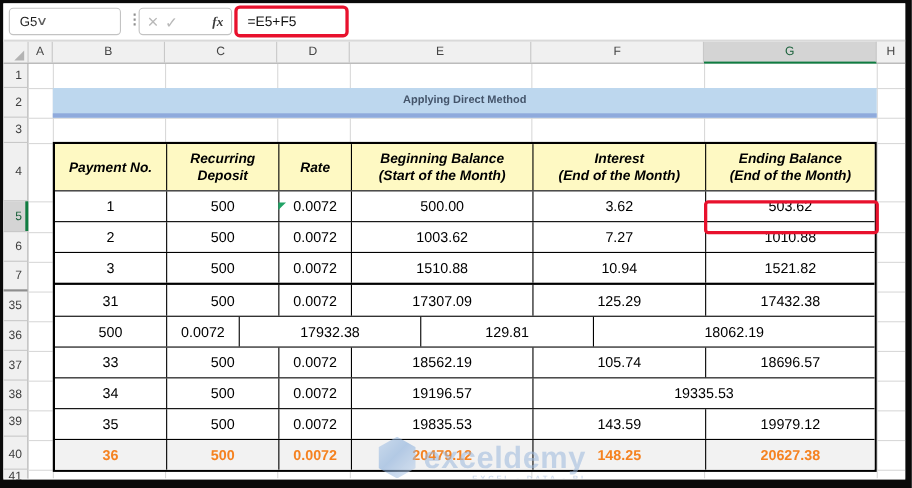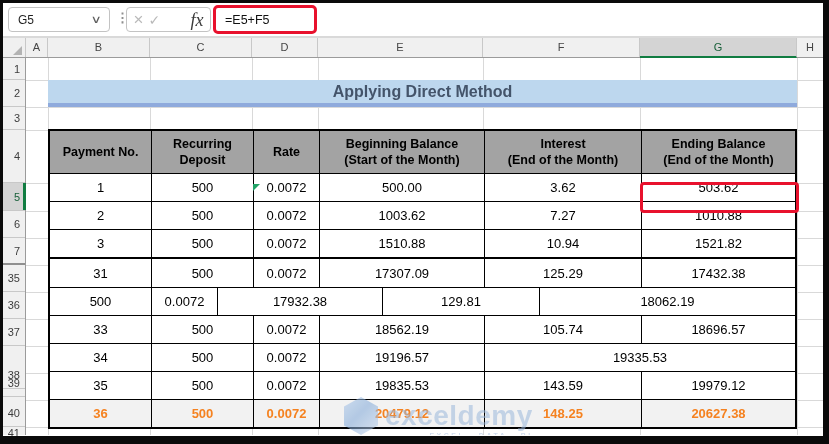--- a/index.html
+++ b/index.html
@@ -5,30 +5,30 @@
   html,body{margin:0;padding:0;background:#fff;}
   .frame{position:relative;width:829px;height:444px;background:#0a0a0a;overflow:hidden;
          font-family:"Liberation Sans",sans-serif;}
   .app{position:absolute;left:3px;top:3px;width:820px;height:433px;background:#fff;overflow:hidden;}
 
   
   .fbar{position:absolute;left:0;top:0;width:820px;height:33px;background:#fff;
         border-bottom:2px solid #d9d9d9;}
   .namebox{position:absolute;left:5px;top:4px;width:102px;height:25px;border:1px solid #c3c3c3;
            border-radius:4px;box-sizing:border-box;display:flex;align-items:center;
-           justify-content:space-between;padding:0 9px;font-size:12px;color:#1f1f1f;background:#fff;}
+           padding:0 9px;font-size:12px;color:#1f1f1f;background:#fff;}
   .chev{color:#5f5f5f;font-size:11px;transform:scaleX(1.4);}
   .dots{position:absolute;left:113px;top:7px;color:#8f8f8f;font-size:13px;font-weight:bold;}
   .fxgroup{position:absolute;left:123px;top:4px;width:85px;height:25px;border:1px solid #c3c3c3;
            border-radius:4px;box-sizing:border-box;display:flex;align-items:center;
            justify-content:space-around;background:#fff;padding:0 4px;}
   .icon-cancel{color:#b9b9b9;font-size:17px;line-height:1;}
   .icon-enter{color:#b9b9b9;font-size:14px;line-height:1;}
-  .icon-fx{font-family:"Liberation Serif",serif;font-style:italic;font-weight:normal;
-           font-size:18px;color:#3a3a3a;line-height:1;margin-left:25px;}
+  .icon-fx{font-family:"Liberation Serif",serif;font-style:italic;font-weight:bold;
+           font-size:12px;color:#3a3a3a;line-height:1;margin-left:25px;}
   .formulabox{position:absolute;left:210px;top:2px;width:104px;height:29px;border:3px solid #e8112d;
               border-radius:5px;box-sizing:border-box;display:flex;align-items:center;
               padding-left:9px;font-size:12.5px;color:#111;background:#fff;}
 
   
   .colheads{position:absolute;left:0;top:35px;width:820px;height:20px;background:#f0f0f0;
             border-bottom:1px solid #9b9b9b;box-sizing:border-box;}
   .corner{position:absolute;left:0;top:0;width:23px;height:19px;border-right:1px solid #c8c8c8;
           box-sizing:border-box;}
   .corner-tri{position:absolute;right:3px;bottom:2px;width:0;height:0;
@@ -42,39 +42,39 @@
 
   
   .rowheads{position:absolute;left:0;top:55px;width:23px;height:377px;background:#f0f0f0;
             border-right:1px solid #9b9b9b;box-sizing:border-box;}
   .rowh{position:absolute;left:0;width:22px;text-align:right;padding-right:5px;box-sizing:border-box;
         font-size:11px;color:#3d3d3d;border-bottom:1px solid #c8c8c8;display:flex;
         align-items:center;justify-content:flex-end;}
   .r0{top:0;height:22px;} .r1{top:22px;height:27px;} .r2{top:49px;height:23px;}
   .r3{top:72px;height:53px;} .r4{top:125px;height:28px;} .r5{top:153px;height:27px;}
   .r6{top:180px;height:27px;} .r7{top:207px;height:27px;} .r8{top:234px;height:27px;}
-  .r9{top:261px;height:27px;} .r10{top:304px;height:27px;} .r11{top:312px;height:27px;}
+  .r9{top:261px;height:27px;} .r10{top:288px;height:27px;} .r11{top:312px;height:27px;}
   .r12{top:342px;height:27px;} .r13{top:369px;height:14px;align-items:flex-start;}
   .rowh.sel{background:#d4d4d4;color:#19603a;}
   .rowh.sel::after{content:"";position:absolute;right:-1px;top:0;width:3px;height:100%;background:#107C41;}
   .rowh.break{border-bottom:2px solid #8f8f8f;}
 
   
   .sheet{position:absolute;left:23px;top:55px;width:797px;height:377px;background:#fff;overflow:hidden;}
   .vline{position:absolute;top:0;width:1px;height:100%;background:#d9d9d9;z-index:0;}
   .hline{position:absolute;left:0;width:100%;height:1px;background:#d9d9d9;z-index:0;}
 
   .titlebar{position:absolute;left:22px;top:22px;width:749px;height:23px;background:#BDD7EE;
             border-bottom:4px solid #8FAADC;z-index:1;text-align:center;line-height:24px;
-            font-weight:bold;font-size:16px;color:#44546A;}
+            font-weight:bold;font-size:10px;color:#44546A;}
 
   
   .datatable{position:absolute;left:22px;top:71px;width:749px;height:300px;border:2px solid #000;
              box-sizing:border-box;background:#fff;z-index:2;display:flex;flex-direction:column;}
-  .thead{display:flex;height:52px;background:#a3a3a3;}
+  .thead{display:flex;height:52px;background:#fef9c3;font-style:italic;}
   .tcell{border-right:1px solid #000;box-sizing:border-box;display:flex;align-items:center;
          justify-content:center;text-align:center;}
   .tcell:last-child{border-right:none;}
   .thead .tcell{font-weight:bold;font-size:12.5px;white-space:pre-line;line-height:1.3;color:#000;}
   .trow{display:flex;height:27px;border-top:1px solid #000;font-size:13px;color:#000;background:#fff;}
   .trow.break{border-top:2px solid #000;height:28px;}
   .trow.hl{background:#f2f2f2;color:#F58220;font-weight:bold;}
   .c0{width:102px;} .c1{width:102px;} .c2{width:66px;} .c3{width:165px;} .c4{width:157px;} .c5{flex:1;}
 
   

